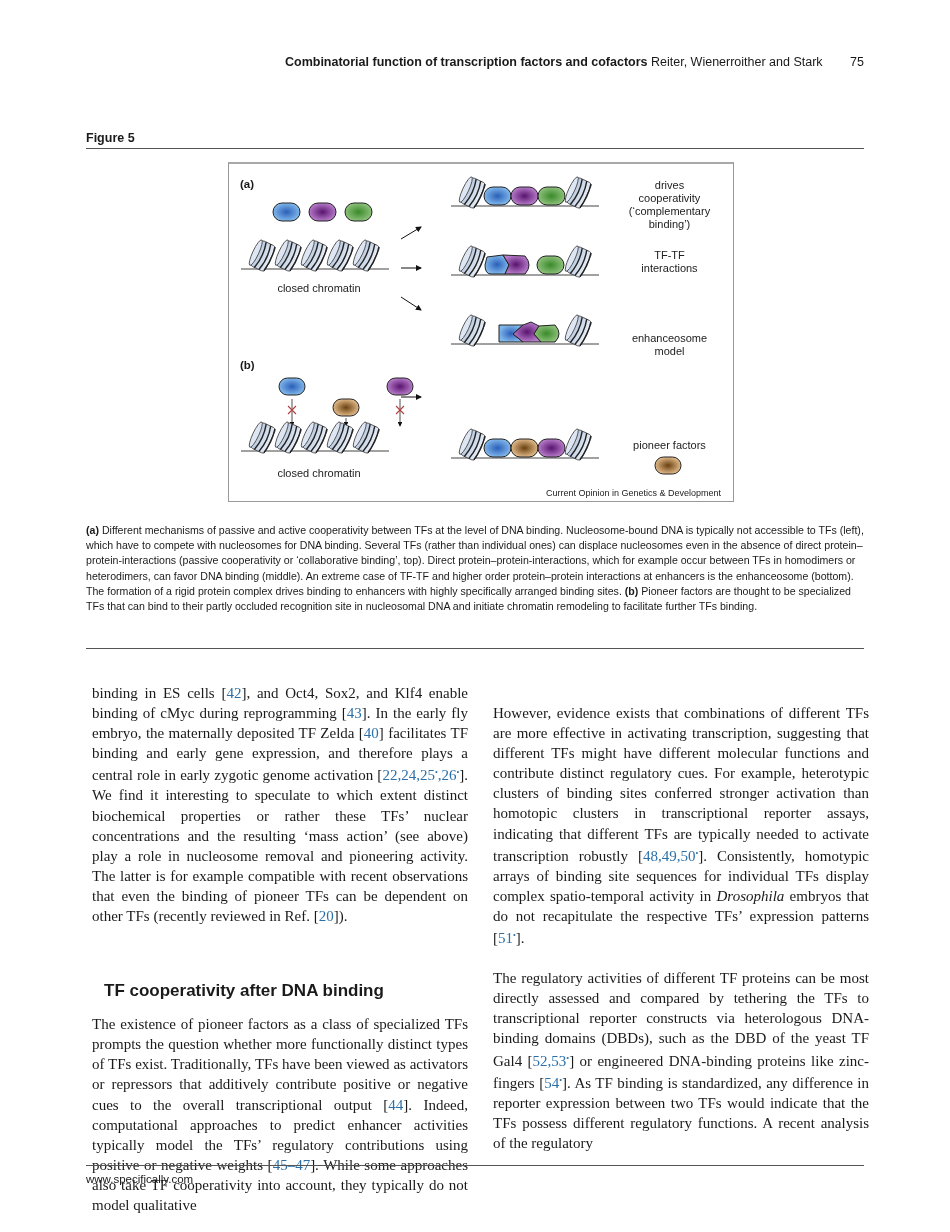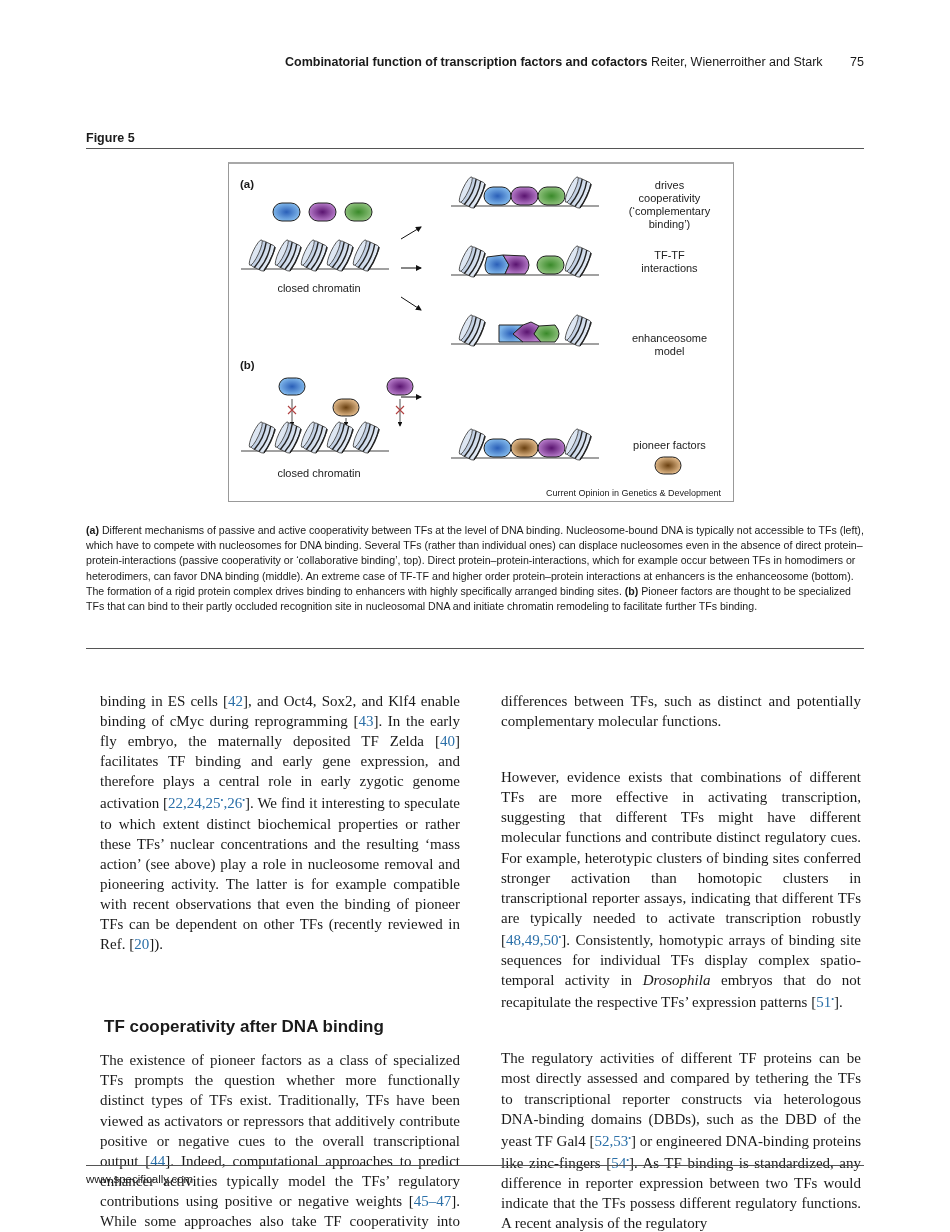--- a/index.html
+++ b/index.html
@@ -20,21 +20,21 @@
   .panel-label { position: absolute; font-size: 11.5px; font-weight: bold; }
   .credit { position: absolute; font-size: 9px; color: #222; white-space: nowrap; }
 
   #caption { position: absolute; left: 86px; top: 523px; width: 778px; font-size: 10.6px; line-height: 15.2px; }
   #caption .cap-title { font-weight: bold; display: block; }
   #caption b { font-weight: bold; }
 
   .col { position: absolute; top: 683px; width: 376px; font-size: 15px; line-height: 20.1px; text-align: justify; }
   #col-left { left: 92px; }
   #col-right { left: 493px; }
-  .col p { margin: 8px; }
+  .col p { margin: 0; }
   .col .gap { height: 20px; }
   .ref { color: #2a6fa8; }
   .col h2 { font-family: "Liberation Sans", "DejaVu Sans", sans-serif; font-size: 17px; font-weight: bold; margin: 12px; line-height: 22px; text-align: left; }
   sup.star { font-size: 8px; vertical-align: 5px; }
 
   #footer-left { position: absolute; left: 86px; top: 1173px; font-size: 11.5px; }
   #footer-right { position: absolute; right: 86px; top: 1235px; font-size: 17px; }
   #footer-right b { font-weight: bold; }
 </style>
 </head>
@@ -174,21 +174,20 @@
 <div class="rule" style="top:648px;"></div>
 
 <div id="col-left" class="col serif">
   <p><span>binding in ES cells [</span><a class="ref">42</a><span>], and Oct4, Sox2, and Klf4 enable binding of cMyc during reprogramming [</span><a class="ref">43</a><span>]. In the early fly embryo, the maternally deposited TF Zelda [</span><a class="ref">40</a><span>] facilitates TF binding and early gene expression, and therefore plays a central role in early zygotic genome activation [</span><a class="ref"><span>22,24,25</span><sup class="star">•</sup><span>,26</span><sup class="star">•</sup></a><span>]. We find it interesting to speculate to which extent distinct biochemical properties or rather these TFs’ nuclear concentrations and the resulting ‘mass action’ (see above) play a role in nucleosome removal and pioneering activity. The latter is for example compatible with recent observations that even the binding of pioneer TFs can be dependent on other TFs (recently reviewed in Ref. [</span><a class="ref">20</a><span>]).</span></p>
   <div class="gap" style="height:42px;"></div>
   <h2>TF cooperativity after DNA binding</h2>
   <p><span>The existence of pioneer factors as a class of specialized TFs prompts the question whether more functionally distinct types of TFs exist. Traditionally, TFs have been viewed as activators or repressors that additively contribute positive or negative cues to the overall transcriptional output [</span><a class="ref">44</a><span>]. Indeed, computational approaches to predict enhancer activities typically model the TFs’ regulatory contributions using positive or negative weights [</span><a class="ref">45–47</a><span>]. While some approaches also take TF cooperativity into account, they typically do not model qualitative</span></p>
 </div>
 
 <div id="col-right" class="col serif">
-  <p>differences between TFs, such as distinct and potentially complementary molecular functions.</p>
   <div class="gap"></div>
   <p><span>However, evidence exists that combinations of different TFs are more effective in activating transcription, suggesting that different TFs might have different molecular functions and contribute distinct regulatory cues. For example, heterotypic clusters of binding sites conferred stronger activation than homotopic clusters in transcriptional reporter assays, indicating that different TFs are typically needed to activate transcription robustly [</span><a class="ref"><span>48,49,50</span><sup class="star">•</sup></a><span>]. Consistently, homotypic arrays of binding site sequences for individual TFs display complex spatio-temporal activity in </span><i>Drosophila</i><span> embryos that do not recapitulate the respective TFs’ expression patterns [</span><a class="ref"><span>51</span><sup class="star">•</sup></a><span>].</span></p>
   <div class="gap"></div>
   <p><span>The regulatory activities of different TF proteins can be most directly assessed and compared by tethering the TFs to transcriptional reporter constructs via heterologous DNA-binding domains (DBDs), such as the DBD of the yeast TF Gal4 [</span><a class="ref"><span>52,53</span><sup class="star">•</sup></a><span>] or engineered DNA-binding proteins like zinc-fingers [</span><a class="ref"><span>54</span><sup class="star">•</sup></a><span>]. As TF binding is standardized, any difference in reporter expression between two TFs would indicate that the TFs possess different regulatory functions. A recent analysis of the regulatory</span></p>
 </div>
 
 <div class="rule" style="top:1165px;"></div>
 <div id="footer-left" class="sans">www.specifically.com</div>
 <div id="footer-right" class="sans"><b>Current Opinion in Genetics &amp; Development</b><span> 2017, </span><b>43</b><span>:73–81</span></div>
 

